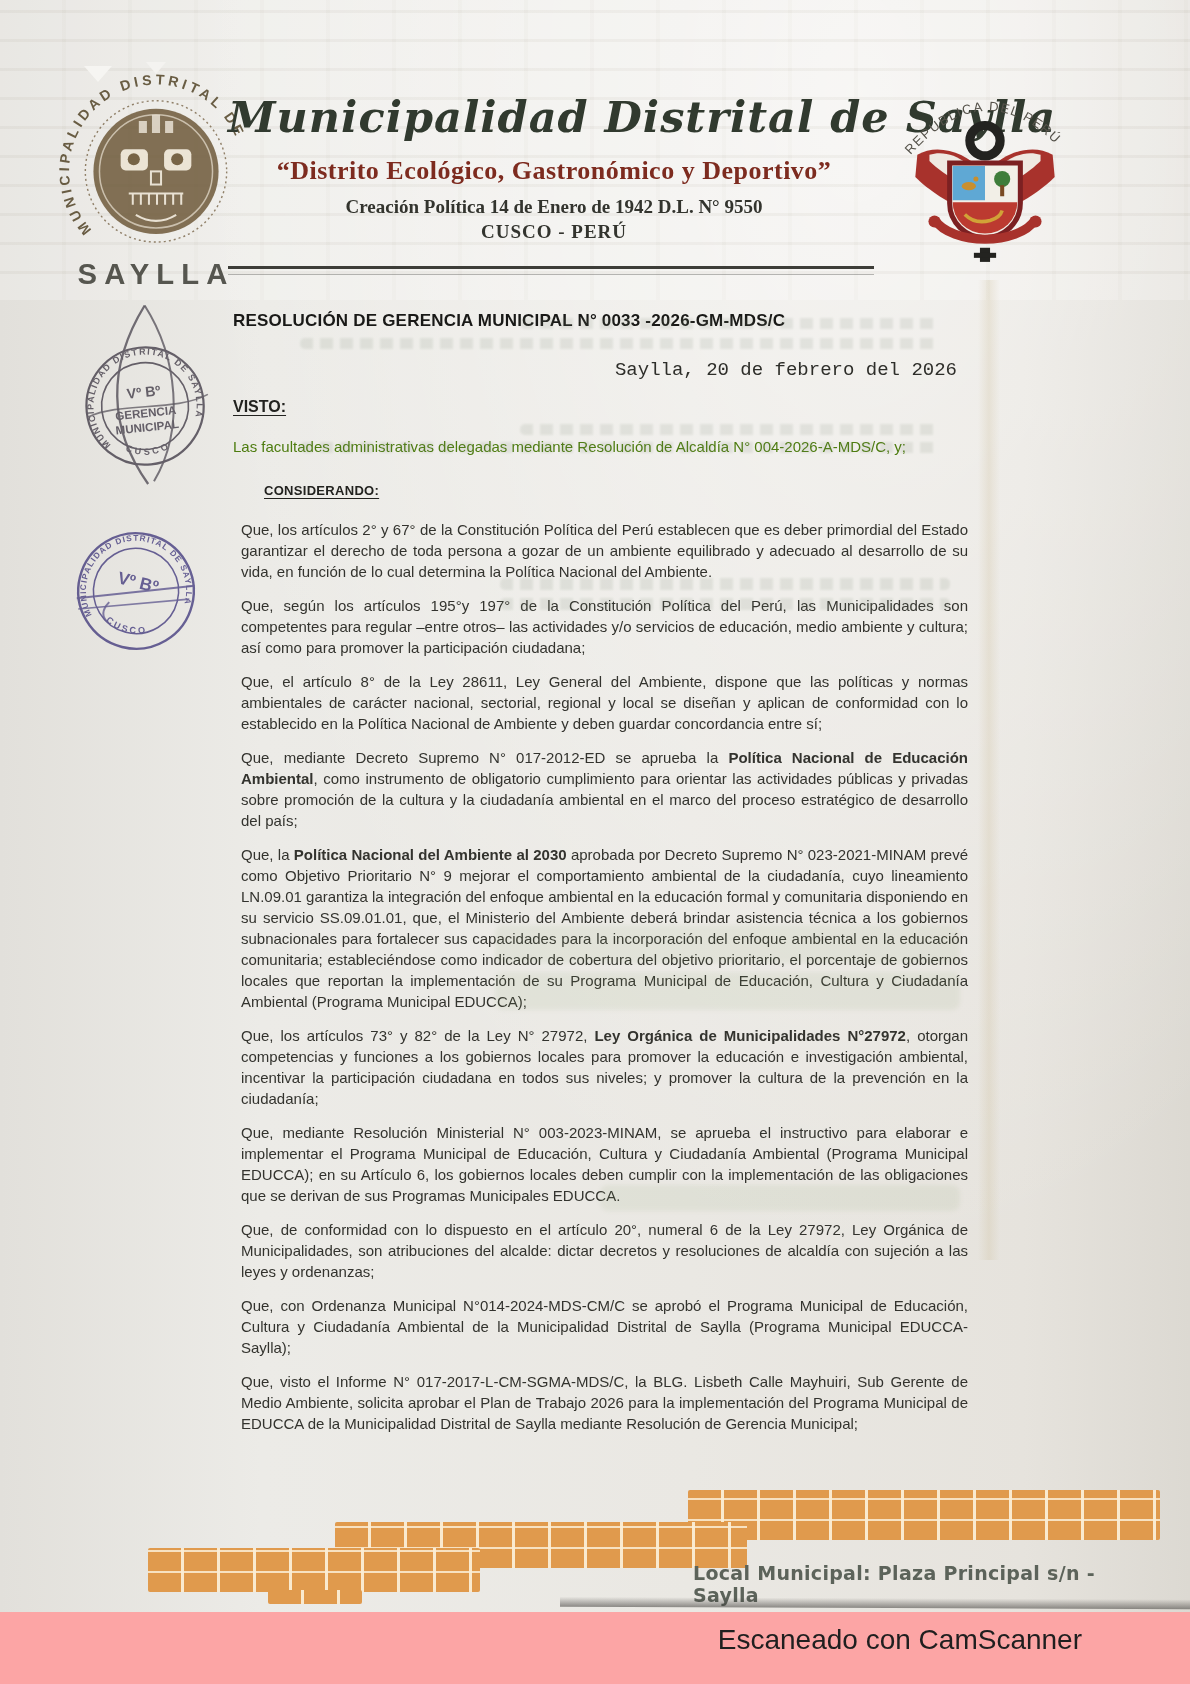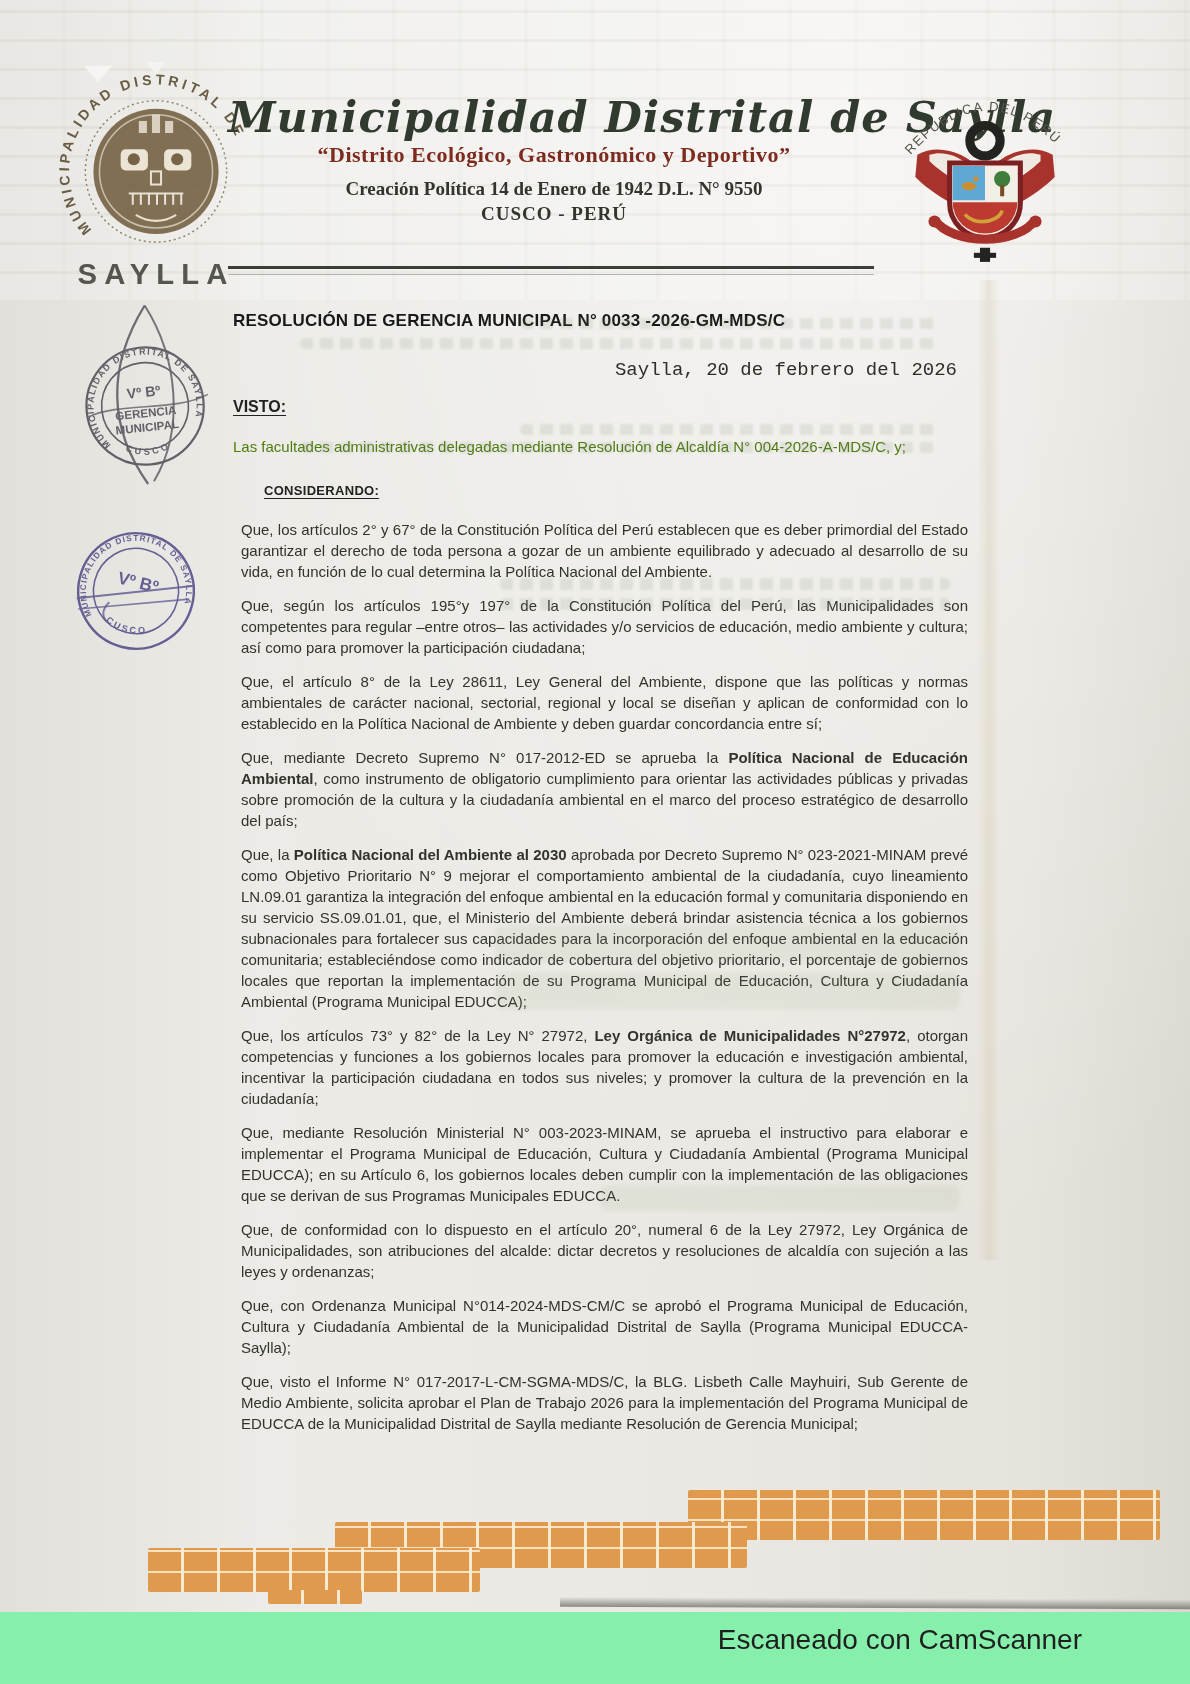--- a/index.html
+++ b/index.html
@@ -18,22 +18,22 @@
   .crease{position:absolute;left:978px;top:280px;width:22px;height:980px;
     background:linear-gradient(90deg,transparent,rgba(198,180,138,.22),transparent);}
   .tear{position:absolute;width:0;height:0;border-style:solid;}
   .tear.t1{left:84px;top:66px;border-width:0 14px 16px 14px;border-color:transparent transparent #f6f5f2 transparent;transform:rotate(180deg);}
   .tear.t2{left:146px;top:62px;border-width:0 10px 12px 10px;border-color:transparent transparent #f4f3f0 transparent;transform:rotate(180deg);}
 
   
   .hdr-center{position:absolute;left:228px;top:92px;width:652px;text-align:center;}
   .org-name{font-family:"DejaVu Serif",serif;font-style:italic;font-weight:bold;
     font-size:43px;color:#313a2f;letter-spacing:1px;white-space:nowrap;}
-  .slogan{font-family:"Liberation Serif",serif;font-weight:bold;
-    font-size:22px;color:#7d2b1f;letter-spacing:.5px;}
+  .slogan{margin-top:14px;font-family:"Liberation Serif",serif;font-weight:bold;
+    font-size:26px;color:#7d2b1f;letter-spacing:.5px;}
   .creation{margin-top:10px;font-family:"Liberation Serif",serif;font-weight:bold;
     font-size:19px;color:#33342e;}
   .cuscoperu{margin-top:3px;font-family:"Liberation Serif",serif;font-weight:bold;
     font-size:19px;color:#33342e;letter-spacing:1px;text-align:center;}
   .divider{position:absolute;left:228px;top:266px;width:646px;height:5px;
     border-top:3px solid #3d3d38;border-bottom:1px solid rgba(61,61,56,.35);}
 
   .seal-left{position:absolute;left:50px;top:68px;width:212px;height:228px;opacity:.92;}
   .emblem-right{position:absolute;left:878px;top:70px;width:214px;height:202px;}
 
@@ -70,21 +70,21 @@
       repeating-linear-gradient(0deg, transparent 0 19px, rgba(251,238,214,.85) 19px 21px);}
   .stone.s-right{left:688px;top:1490px;width:472px;height:50px;}
   .stone.s-mid{left:335px;top:1522px;width:412px;height:46px;}
   .stone.s-left{left:148px;top:1548px;width:332px;height:44px;}
   .stone.s-stub{left:268px;top:1590px;width:94px;height:14px;}
   .footer-address{position:absolute;left:693px;top:1562px;width:420px;
     font-family:"DejaVu Sans",sans-serif;font-weight:bold;font-size:19px;color:#5c635a;letter-spacing:.3px;}
 
   .edge-shadow{position:absolute;left:560px;top:1598px;width:630px;height:10px;
     background:linear-gradient(180deg,rgba(60,58,55,0),rgba(60,58,55,.55));transform:rotate(.25deg);}
-  .cam-strip{position:absolute;left:0;top:1612px;width:1190px;height:72px;background:#86efac;}
+  .cam-strip{position:absolute;left:0;top:1612px;width:1190px;height:72px;background:#fca5a5;}
   .cam-text{position:absolute;right:108px;top:12px;font-size:28px;color:#1f1f1f;}
 </style>
 </head>
 <body>
 
 <div id="page">
   <div class="paper"></div>
   <div class="mosaic"></div>
   <div class="crease"></div>
   <div class="tear t1"></div>
@@ -221,18 +221,19 @@
   <div class="ghost" style="left:500px;top:578px;width:450px;height:12px;"></div>
   <div class="ghost" style="left:500px;top:598px;width:450px;height:12px;"></div>
   <div class="tint" style="left:495px;top:925px;width:465px;height:38px;"></div>
   <div class="tint" style="left:495px;top:972px;width:465px;height:38px;"></div>
   <div class="tint" style="left:600px;top:1185px;width:360px;height:26px;"></div>
 
   <div class="stone s-right"></div>
   <div class="stone s-mid"></div>
   <div class="stone s-left"></div>
   <div class="stone s-stub"></div>
+  <div class="footer-address">Local Municipal: Plaza Principal s/n - Saylla</div>
 
   <div class="edge-shadow"></div>
   <div class="cam-strip">
     <div class="cam-text">Escaneado con CamScanner</div>
   </div>
 </div>
 
 </body></html>

